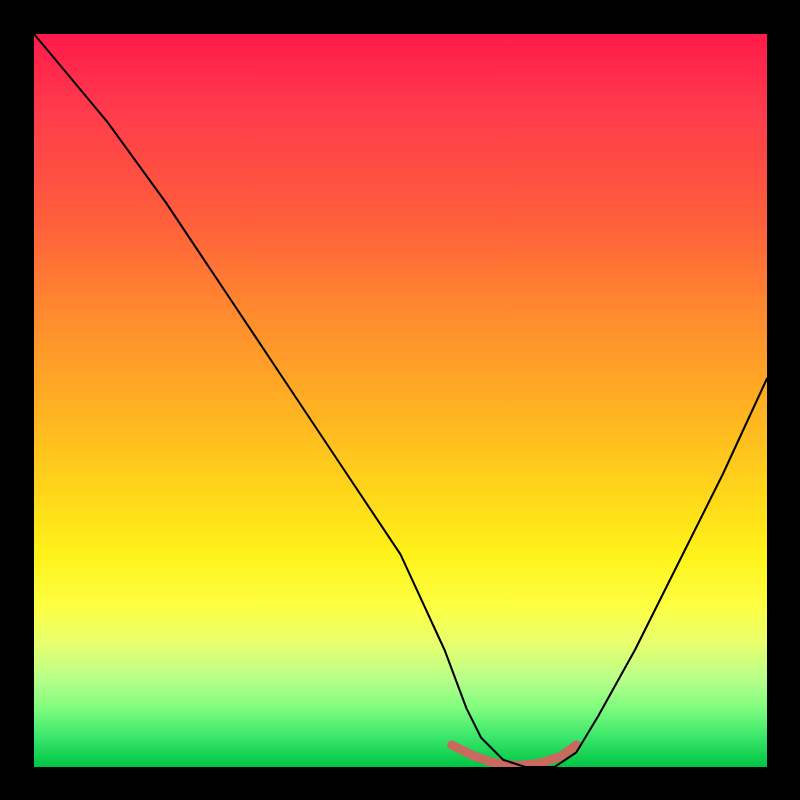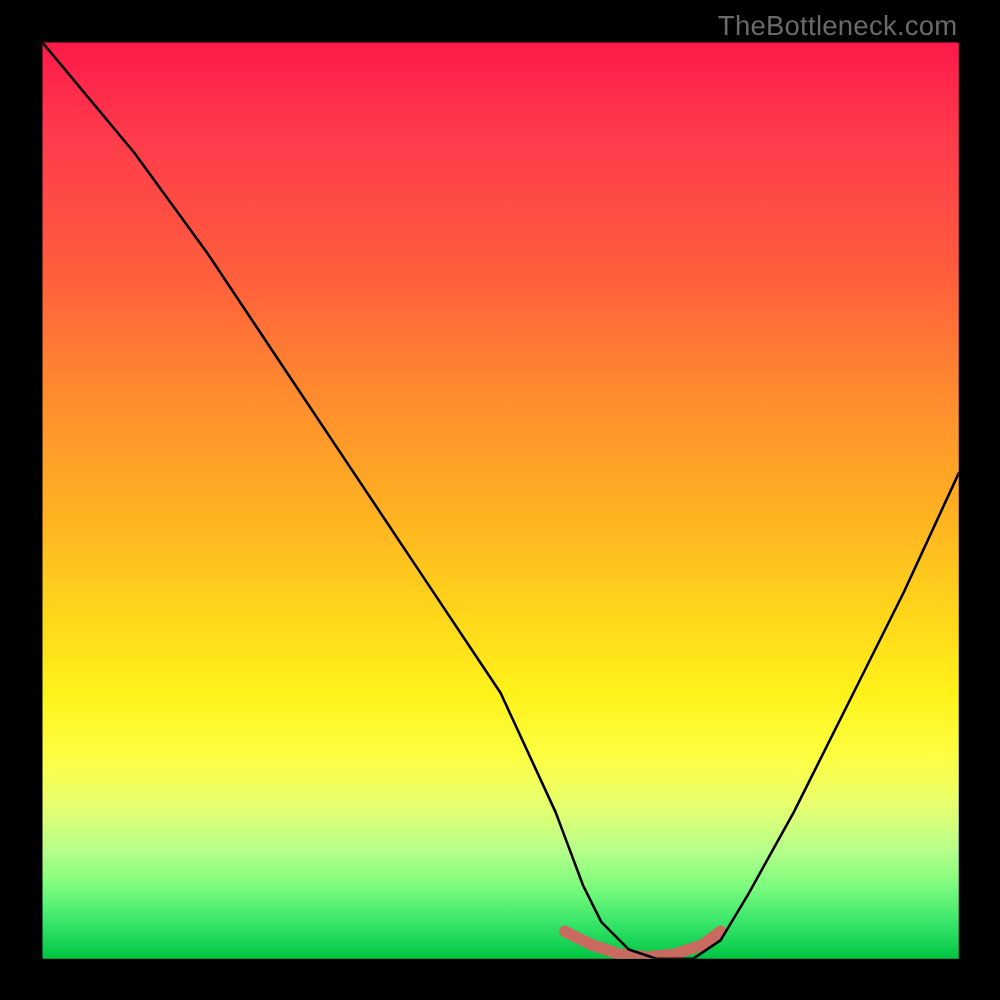--- a/index.html
+++ b/index.html
@@ -49,14 +49,13 @@
 <body>
 
 <div class="frame">
   <div class="plot"></div>
 
   <svg class="overlay" viewBox="0 0 100 100" preserveAspectRatio="none">
     <path d="M57.00 97.00 L60.00 98.50 L63.00 99.50 L66.00 99.80 L69.00 99.50 L72.00 98.50 L74.00 97.00" fill="none" stroke="#c96a5f" stroke-width="1.25" stroke-linecap="round" stroke-linejoin="round" id="band-path"></path>
     <path d="M0.00 0.00 L10.00 12.00 L18.00 23.00 L26.00 35.00 L34.00 47.00 L42.00 59.00 L50.00 71.00 L56.00 84.00 L59.00 92.00 L61.00 96.00 L64.00 99.00 L67.00 100.00 L69.00 100.00 L71.00 100.00 L74.00 98.00 L77.00 93.00 L82.00 84.00 L88.00 72.00 L94.00 60.00 L100.00 47.00" fill="none" stroke="#000" stroke-width="0.28" stroke-linecap="round" stroke-linejoin="round" id="curve-path"></path>
   </svg>
 
-  <div class="watermark">TheBottleneck.com</div>
 </div>
 
 </body></html>

